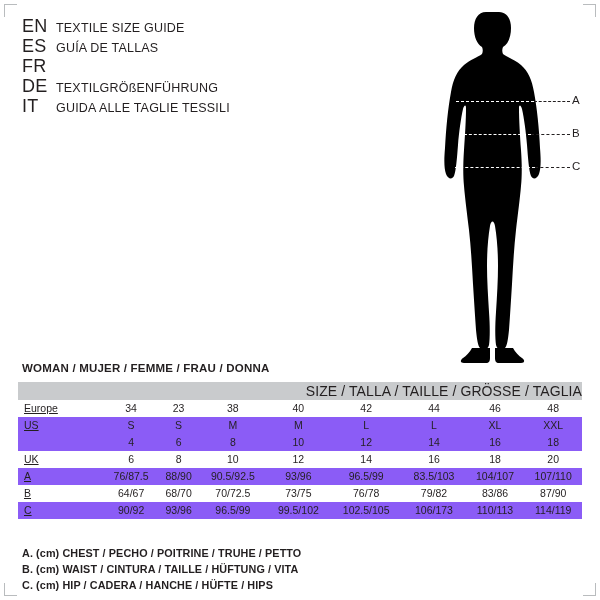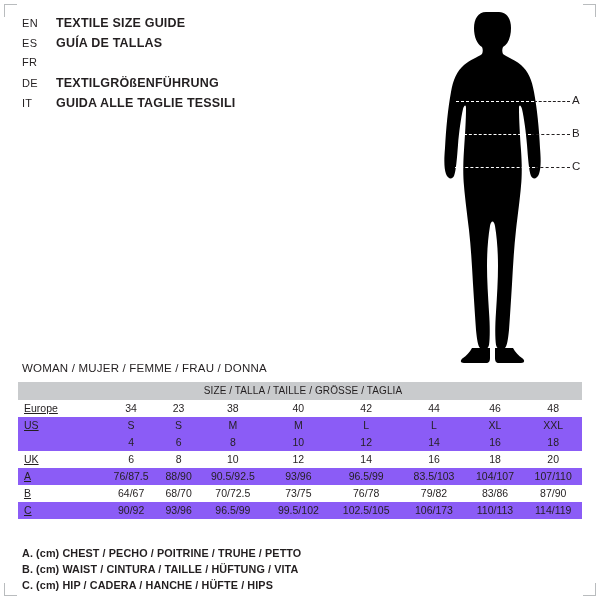--- a/index.html
+++ b/index.html
@@ -29,30 +29,29 @@
     top: 16px;
     width: 330px;
   }
   .lang-row {
     display: flex;
     align-items: baseline;
     height: 20px;
   }
   .lang-code {
     width: 34px;
-    font-size: 11px;
+    font-size: 18px;
     letter-spacing: 0.3px;
     color: #231f20;
   }
   .lang-text {
     font-size: 12.5px;
     letter-spacing: 0.2px;
     color: #231f20;
     white-space: nowrap;
-    font-weight: bold;
   }
 
   
   .figure-wrap {
     position: absolute;
     left: 400px;
     top: 8px;
     width: 190px;
     height: 360px;
   }
@@ -72,21 +71,21 @@
     color: #231f20;
     font-family: "Liberation Sans", sans-serif;
   }
 
   
   .woman-title {
     position: absolute;
     left: 22px;
     top: 362px;
     font-size: 11.5px;
-    font-weight: normal;
+    font-weight: bold;
     letter-spacing: 0.2px;
     color: #231f20;
   }
 
   
   .size-table {
     position: absolute;
     left: 18px;
     top: 382px;
     width: 564px;
@@ -98,23 +97,23 @@
     padding: 0;
     margin: 0;
     height: 17px;
     line-height: 17px;
     font-weight: normal;
     text-align: center;
     vertical-align: middle;
   }
   .size-table tr.head td {
     background: #c9cbcd;
-    text-align: center;
+    text-align: right;
     padding-left: 6px;
-    font-size: 10px;
+    font-size: 14px;
     letter-spacing: 0.1px;
     height: 18px;
     line-height: 18px;
   }
   .size-table td.rowlabel {
     text-align: left;
     padding-left: 6px;
     width: 80px;
     text-decoration: underline;
   }

